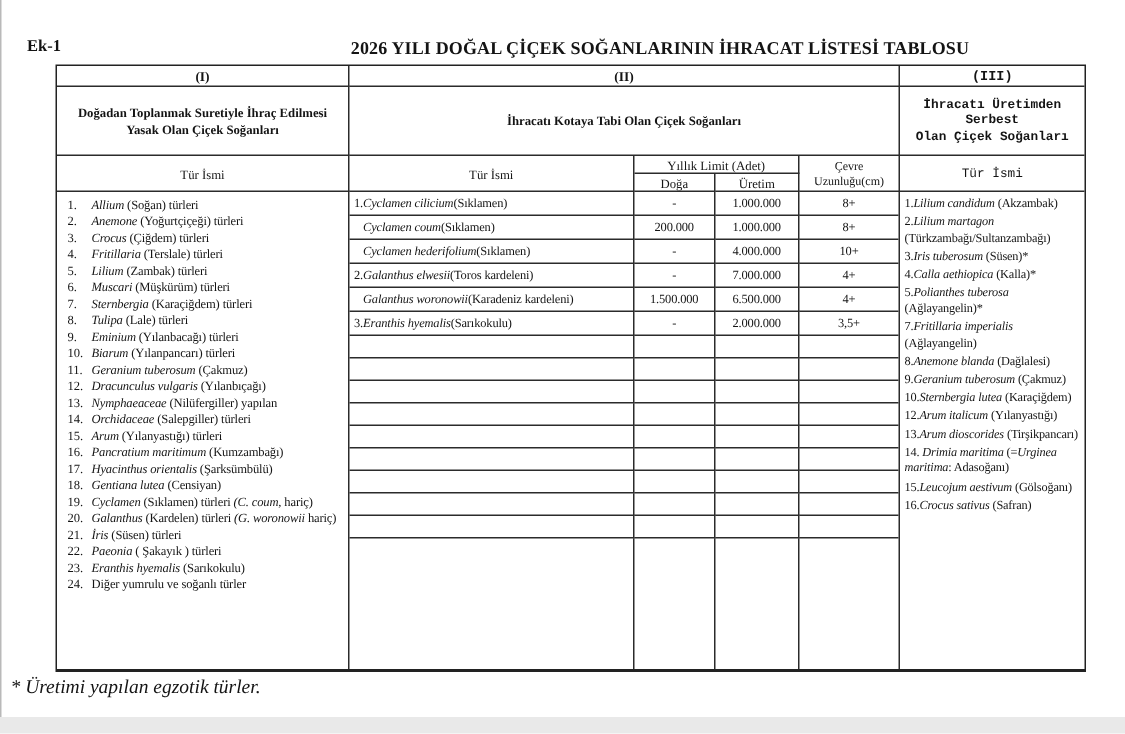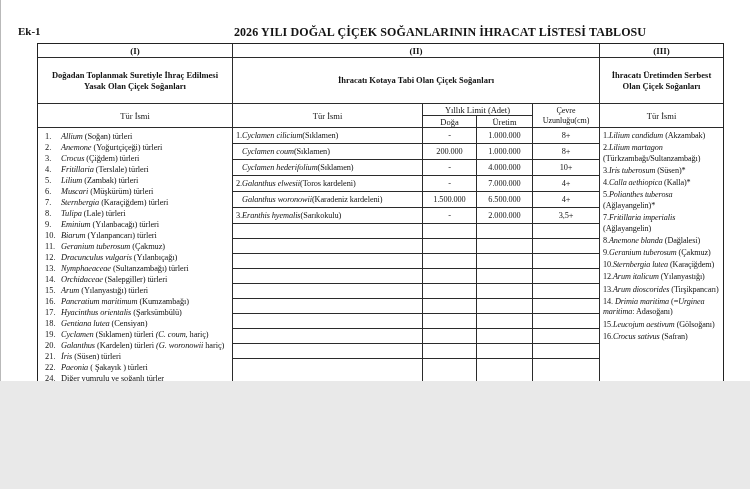--- a/index.html
+++ b/index.html
@@ -1,34 +1,34 @@
 <!DOCTYPE html>
 <html><head>
 <meta charset="utf-8">
 <style>
   html,body{margin:0;padding:0;background:#e9e9e9;}
-  .screen{position:relative;width:750px;height:381px;background:#ffffff;overflow:hidden;
+  .screen{position:relative;width:750px;height:478px;background:#ffffff;overflow:hidden;
           font-family:"Liberation Serif","DejaVu Serif",serif;color:#141414;}
   .edge-line{position:absolute;left:0;top:0;width:1px;height:489px;background:#b9b9b9;}
   .page-label{position:absolute;left:18px;top:25px;font-weight:bold;font-size:11px;}
   .doc-title{position:absolute;left:190px;top:25px;width:500px;text-align:center;
              font-weight:bold;font-size:12px;letter-spacing:.1px;white-space:nowrap;}
   .tbl{position:absolute;left:37px;top:43px;width:687px;height:405px;box-sizing:border-box;
        border:1.5px solid #222;border-bottom-width:2px;display:grid;
        grid-template-columns:195px 190px 54px 56px 67px minmax(0,1fr);
        grid-template-rows:14px 46px 12px 12px minmax(0,1fr);}
   .hcell{border-right:1px solid #2b2b2b;border-bottom:1px solid #2b2b2b;display:flex;
          align-items:center;justify-content:center;text-align:center;overflow:hidden;}
   .norb{border-right:none;}
   .numeral{font-weight:bold;font-size:9px;}
   .desc{font-weight:bold;font-size:8.5px;line-height:10.5px;flex-direction:column;}
   .sub{font-size:8.5px;}
   .small{font-size:8px;line-height:9.5px;flex-direction:column;}
   .gc1{grid-column:1;} .gc2s{grid-column:2/6;font-family:Liberation Serif, serif;} .gc2{grid-column:2;} .gc3{grid-column:3;text-align:right;}
-  .gc4{grid-column:4;} .gc34{grid-column:3/5;} .gc5{grid-column:5;} .gc6{grid-column:6;}
+  .gc4{grid-column:4;} .gc34{grid-column:3/5;} .gc5{grid-column:5;} .gc6{grid-column:6;font-family:Liberation Mono, monospace;}
   .gr1{grid-row:1;} .gr2{grid-row:2;} .gr3{grid-row:3;} .gr4{grid-row:4;} .gr34{grid-row:3/5;}
   .body1{grid-column:1;grid-row:5;border-right:1px solid #2b2b2b;box-sizing:border-box;
          padding:3px 2px 0 7px;font-size:8.4px;line-height:11px;overflow:hidden;}
   .bitem{display:flex;}
   .bnum{flex:0 0 16px;width:16px;}
   .btext{flex:1;letter-spacing:-.1px;}
   .midbody{grid-column:2/6;grid-row:5;border-right:1px solid #2b2b2b;box-sizing:border-box;
            display:grid;grid-template-columns:190px 54px 56px minmax(0,1fr);
            grid-template-rows:repeat(6,16px) repeat(9,15px) minmax(0,1fr);}
   .mcell{border-right:1px solid #2b2b2b;border-bottom:1px solid #2b2b2b;box-sizing:border-box;
@@ -127,21 +127,21 @@
         <div class="bitem">
           <span class="bnum">11.</span>
           <span class="btext"><i>Geranium tuberosum</i><span> (Çakmuz)</span></span>
         </div>
         <div class="bitem">
           <span class="bnum">12.</span>
           <span class="btext"><i>Dracunculus vulgaris</i><span> (Yılanbıçağı)</span></span>
         </div>
         <div class="bitem">
           <span class="bnum">13.</span>
-          <span class="btext"><i>Nymphaeaceae</i><span> (Sultanzambağı) türleri</span></span>
+          <span class="btext"><i>Nymphaeaceae</i><span> (Nilüfergiller) yapılan</span></span>
         </div>
         <div class="bitem">
           <span class="bnum">14.</span>
           <span class="btext"><i>Orchidaceae</i><span> (Salepgiller) türleri</span></span>
         </div>
         <div class="bitem">
           <span class="bnum">15.</span>
           <span class="btext"><i>Arum</i><span> (Yılanyastığı) türleri</span></span>
         </div>
         <div class="bitem">
@@ -164,20 +164,24 @@
           <span class="bnum">20.</span>
           <span class="btext"><i>Galanthus</i><span> (Kardelen) türleri </span><i>(G. woronowii</i><span> hariç)</span></span>
         </div>
         <div class="bitem">
           <span class="bnum">21.</span>
           <span class="btext"><i>İris</i><span> (Süsen) türleri</span></span>
         </div>
         <div class="bitem">
           <span class="bnum">22.</span>
           <span class="btext"><i>Paeonia</i><span> ( Şakayık ) türleri</span></span>
+        </div>
+        <div class="bitem">
+          <span class="bnum">23.</span>
+          <span class="btext"><i>Eranthis hyemalis</i><span> (Sarıkokulu)</span></span>
         </div>
         <div class="bitem">
           <span class="bnum">24.</span>
           <span class="btext"><span>Diğer yumrulu ve soğanlı türler</span></span>
         </div>
       </div>
     <div class="midbody">
         <div class="mcell mname">
           <span>1.</span>
           <i>Cyclamen cilicium</i>

